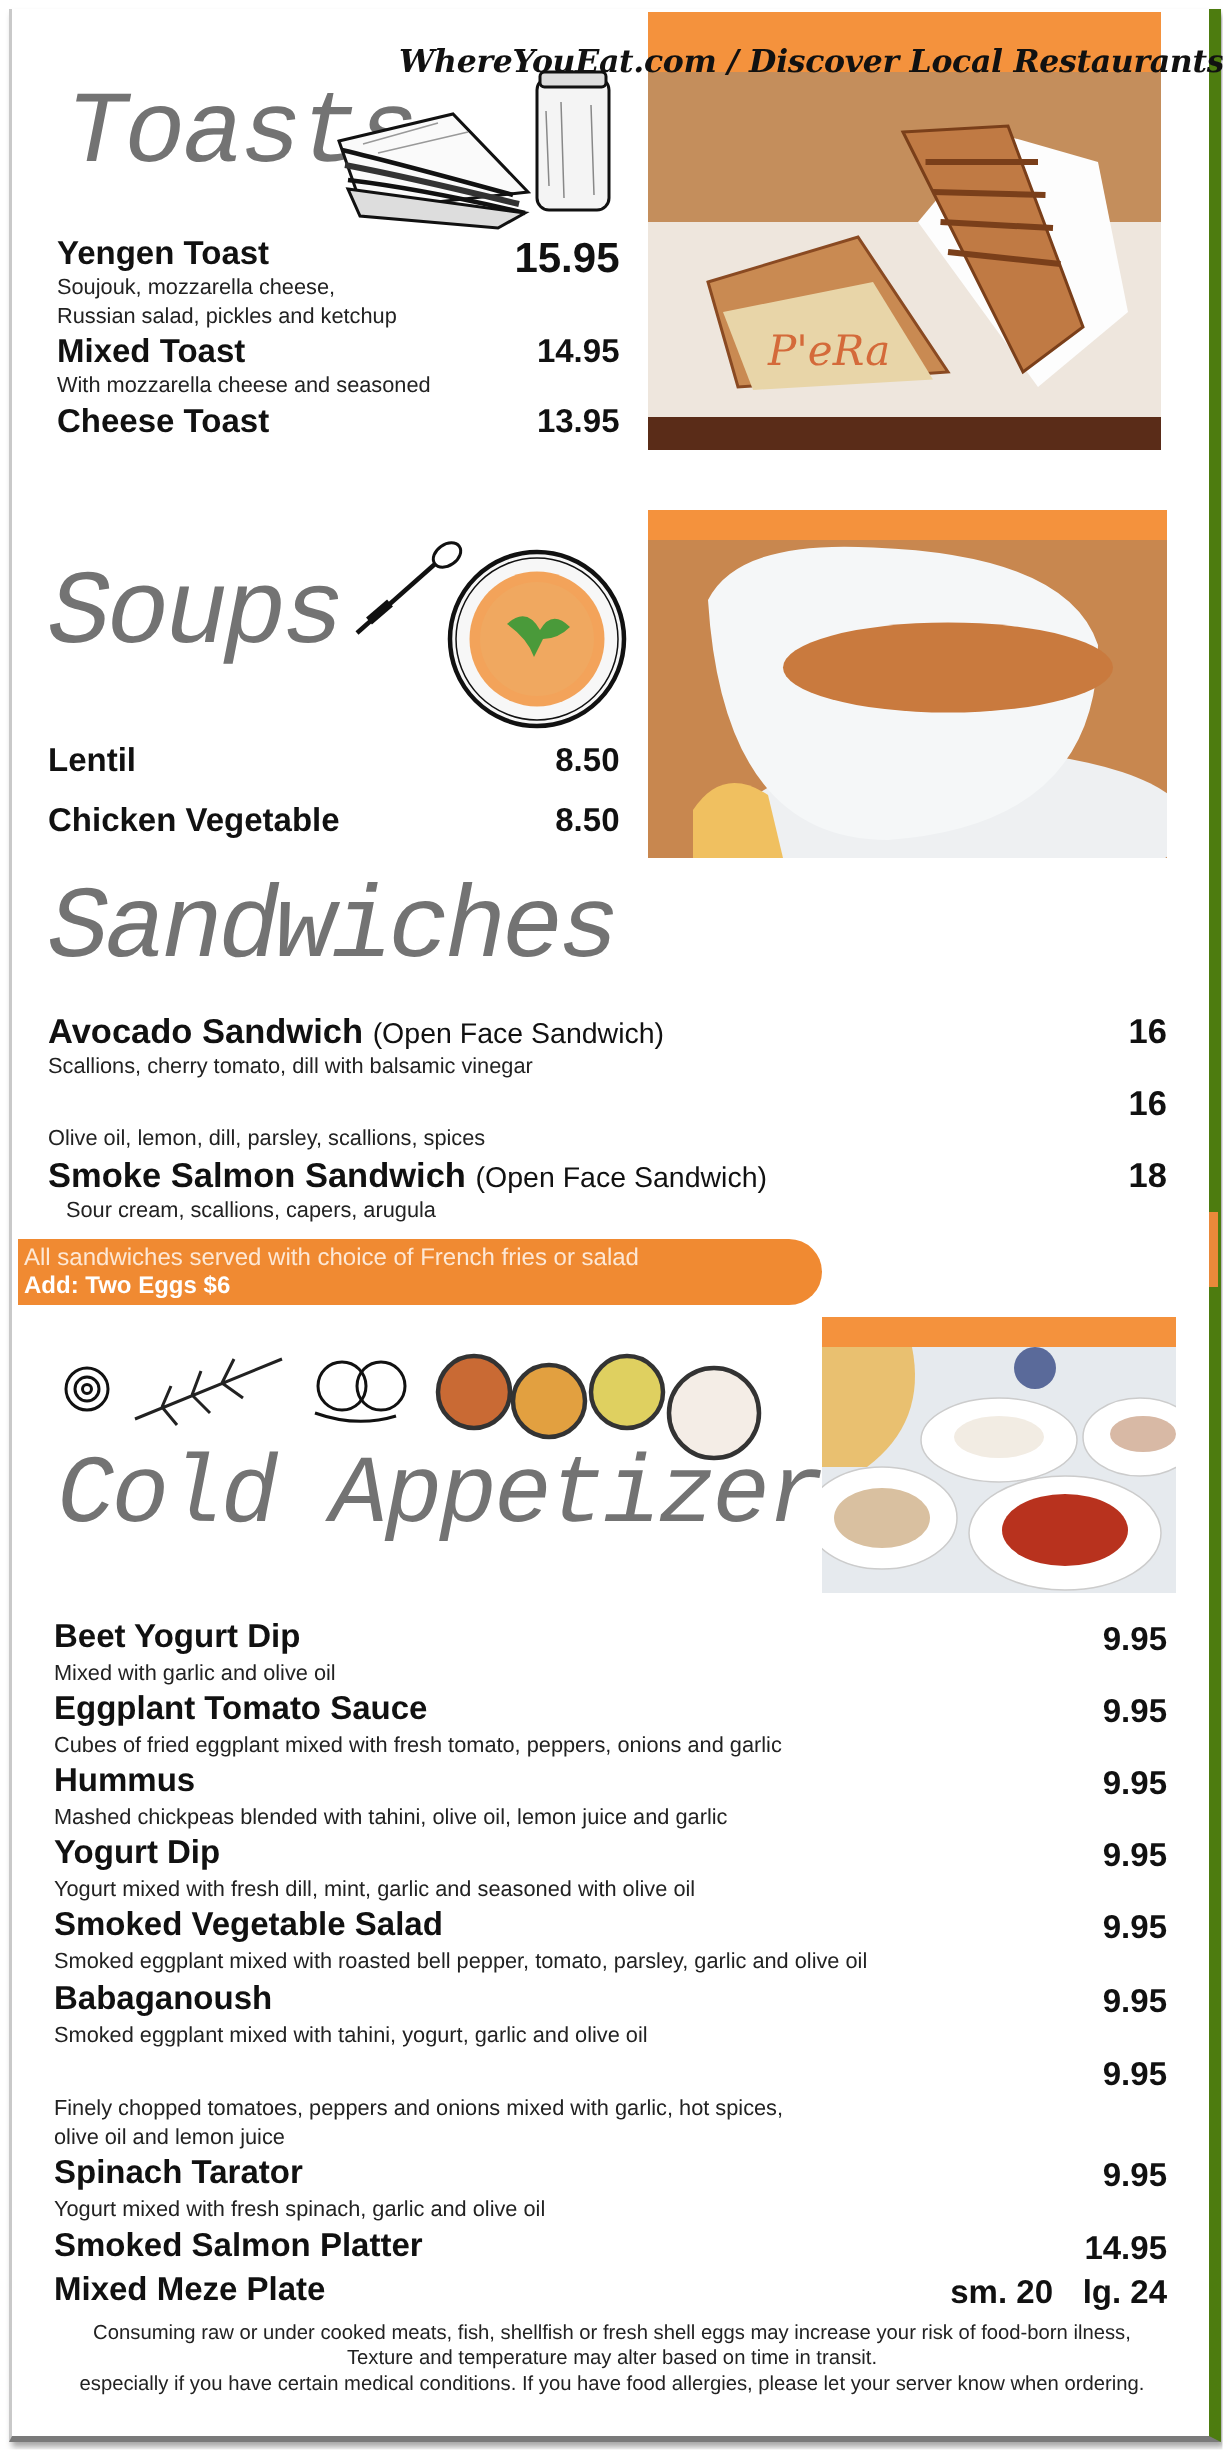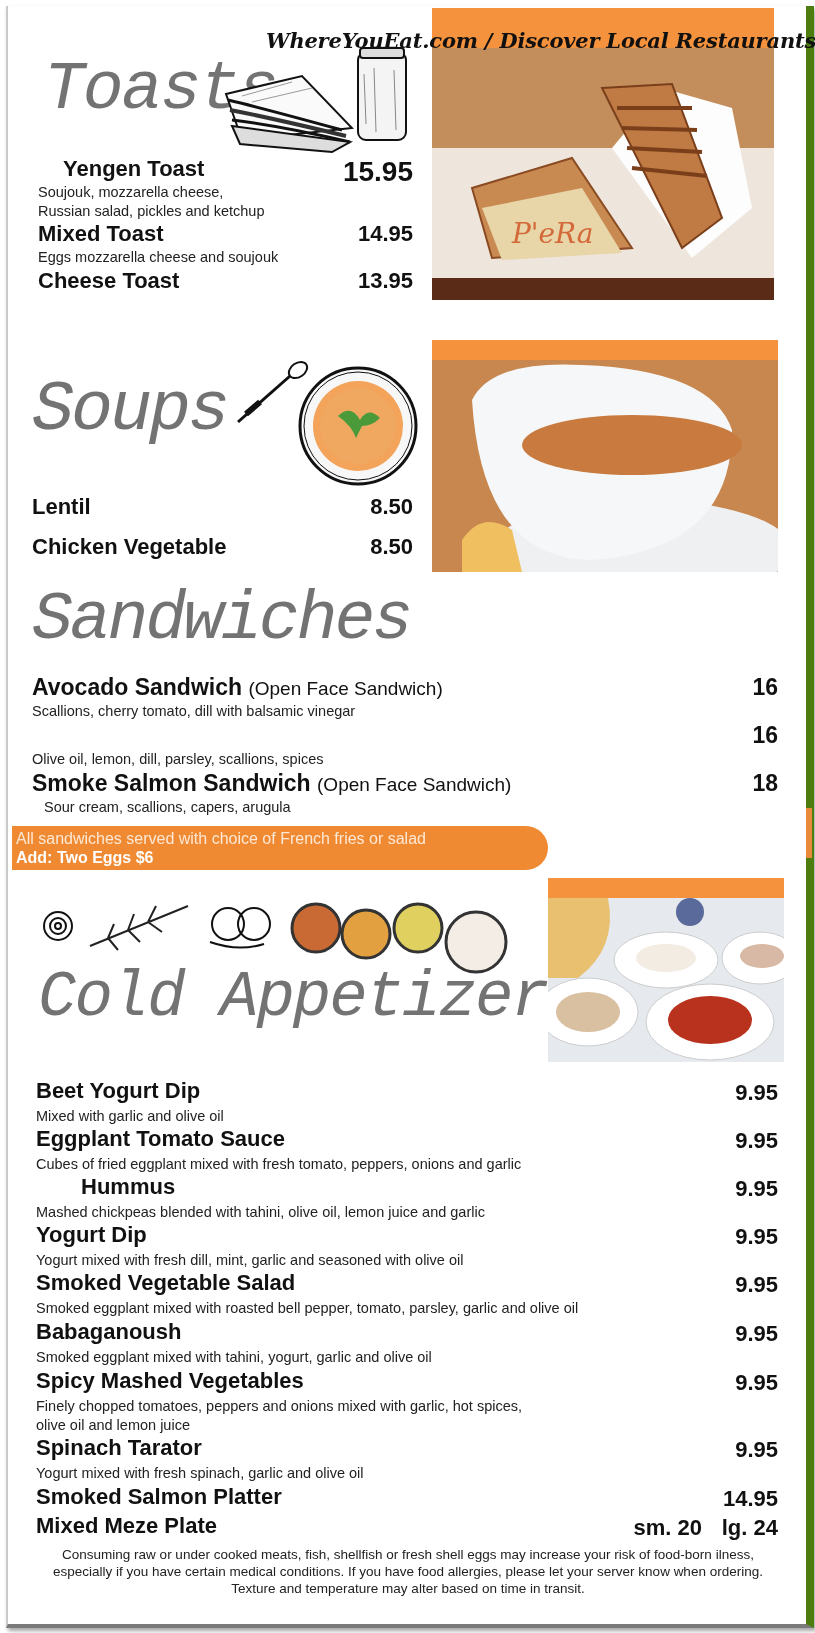--- a/index.html
+++ b/index.html
@@ -56,28 +56,28 @@
       <rect x="0" y="230" width="342" height="22" fill="#5a2c18"></rect>
       <polygon points="40,140 140,110 200,200 60,210" fill="#c98a52" stroke="#8a4a22" stroke-width="2"></polygon>
       <polygon points="50,160 150,140 190,205 70,212" fill="#e8d5a8"></polygon>
       <polygon points="180,100 230,40 300,60 320,160 260,210" fill="#fdfdfd"></polygon>
       <polygon points="170,40 240,36 290,170 250,200" fill="#c07a44" stroke="#7a3f1a" stroke-width="2"></polygon>
       <path d="M185,60 L260,60 M190,80 L265,82 M195,100 L270,104 M200,120 L275,128" stroke="#7a3f1a" stroke-width="4"></path>
       <text x="80" y="195" font-family="DejaVu Serif, serif" font-style="italic" font-size="28" fill="#d46a3a">P'eRa</text>
     </svg>
   </div>
 
-  <div class="item-name" style="left:30px;top:150px;font-size:22px;margin-left:25px;">Yengen Toast</div>
+  <div class="item-name" style="left:30px;top:150px;font-size:22px;">Yengen Toast</div>
   <div class="item-price" style="left:300px;width:105px;top:150px;font-size:28px;">15.95</div>
   <div class="item-desc" style="left:30px;top:178px;font-size:14.5px;">Soujouk, mozzarella cheese,</div>
   <div class="item-desc" style="left:30px;top:197px;font-size:14.5px;">Russian salad, pickles and ketchup</div>
 
   <div class="item-name" style="left:30px;top:215px;font-size:22px;">Mixed Toast</div>
   <div class="item-price" style="left:300px;width:105px;top:215px;font-size:22px;">14.95</div>
-  <div class="item-desc" style="left:30px;top:243px;font-size:14.5px;">Eggs mozzarella cheese and soujouk</div>
+  <div class="item-desc" style="left:30px;top:243px;font-size:14.5px;">With mozzarella cheese and seasoned</div>
 
   <div class="item-name" style="left:30px;top:262px;font-size:22px;">Cheese Toast</div>
   <div class="item-price" style="left:300px;width:105px;top:262px;font-size:22px;">13.95</div>
 
   <div class="script" style="left:24px;top:370px;font-size:70px;letter-spacing:-3px;">Soups</div>
 
   <svg class="abs" style="left:224px;top:352px;" width="80" height="70" viewBox="0 0 80 70">
     <ellipse cx="66" cy="12" rx="10" ry="7" fill="#fff" stroke="#111" stroke-width="2" transform="rotate(-35 66 12)"></ellipse>
     <line x1="58" y1="18" x2="6" y2="64" stroke="#111" stroke-width="3"></line>
     <line x1="14" y1="56" x2="28" y2="44" stroke="#111" stroke-width="6"></line>
@@ -166,51 +166,50 @@
   </div>
 
   <div class="item-name" style="left:28px;top:1072px;font-size:22px;">Beet Yogurt Dip</div>
   <div class="item-price" style="left:660px;width:110px;top:1074px;font-size:22px;">9.95</div>
   <div class="item-desc" style="left:28px;top:1102px;font-size:14.5px;">Mixed with garlic and olive oil</div>
 
   <div class="item-name" style="left:28px;top:1120px;font-size:22px;">Eggplant Tomato Sauce</div>
   <div class="item-price" style="left:660px;width:110px;top:1122px;font-size:22px;">9.95</div>
   <div class="item-desc" style="left:28px;top:1150px;font-size:14.5px;">Cubes of fried eggplant mixed with fresh tomato, peppers, onions and garlic</div>
 
-  <div class="item-name" style="left:28px;top:1168px;font-size:22px;margin-left:45px;">Hummus</div>
+  <div class="item-name" style="left:28px;top:1168px;font-size:22px;">Hummus</div>
   <div class="item-price" style="left:660px;width:110px;top:1170px;font-size:22px;">9.95</div>
   <div class="item-desc" style="left:28px;top:1198px;font-size:14.5px;">Mashed chickpeas blended with tahini, olive oil, lemon juice and garlic</div>
 
   <div class="item-name" style="left:28px;top:1216px;font-size:22px;">Yogurt Dip</div>
   <div class="item-price" style="left:660px;width:110px;top:1218px;font-size:22px;">9.95</div>
   <div class="item-desc" style="left:28px;top:1246px;font-size:14.5px;">Yogurt mixed with fresh dill, mint, garlic and seasoned with olive oil</div>
 
   <div class="item-name" style="left:28px;top:1264px;font-size:22px;">Smoked Vegetable Salad</div>
   <div class="item-price" style="left:660px;width:110px;top:1266px;font-size:22px;">9.95</div>
   <div class="item-desc" style="left:28px;top:1294px;font-size:14.5px;">Smoked eggplant mixed with roasted bell pepper, tomato, parsley, garlic and olive oil</div>
 
   <div class="item-name" style="left:28px;top:1313px;font-size:22px;">Babaganoush</div>
   <div class="item-price" style="left:660px;width:110px;top:1315px;font-size:22px;">9.95</div>
   <div class="item-desc" style="left:28px;top:1343px;font-size:14.5px;">Smoked eggplant mixed with tahini, yogurt, garlic and olive oil</div>
 
-  <div class="item-name" style="left:28px;top:1362px;font-size:22px;">Spicy Mashed Vegetables</div>
   <div class="item-price" style="left:660px;width:110px;top:1364px;font-size:22px;">9.95</div>
   <div class="item-desc" style="left:28px;top:1392px;font-size:14.5px;">Finely chopped tomatoes, peppers and onions mixed with garlic, hot spices,</div>
   <div class="item-desc" style="left:28px;top:1411px;font-size:14.5px;">olive oil and lemon juice</div>
 
   <div class="item-name" style="left:28px;top:1429px;font-size:22px;">Spinach Tarator</div>
   <div class="item-price" style="left:660px;width:110px;top:1431px;font-size:22px;">9.95</div>
   <div class="item-desc" style="left:28px;top:1459px;font-size:14.5px;">Yogurt mixed with fresh spinach, garlic and olive oil</div>
 
   <div class="item-name" style="left:28px;top:1478px;font-size:22px;">Smoked Salmon Platter</div>
   <div class="item-price" style="left:660px;width:110px;top:1480px;font-size:22px;">14.95</div>
 
   <div class="item-name" style="left:28px;top:1507px;font-size:22px;">Mixed Meze Plate</div>
   <div class="item-price" style="left:590px;width:104px;top:1509px;font-size:22px;">sm. 20</div>
   <div class="item-price" style="left:700px;width:70px;top:1509px;font-size:22px;">lg. 24</div>
 
   <div class="disclaimer">
     <div>Consuming raw or under cooked meats, fish, shellfish or fresh shell eggs may increase your risk of food-born ilness,</div>
+    <div>Texture and temperature may alter based on time in transit.</div>
     <div>especially if you have certain medical conditions. If you have food allergies, please let your server know when ordering.</div>
-    <div>Texture and temperature may alter based on time in transit.</div>
   </div>
 
 </div>
 
 </body></html>

